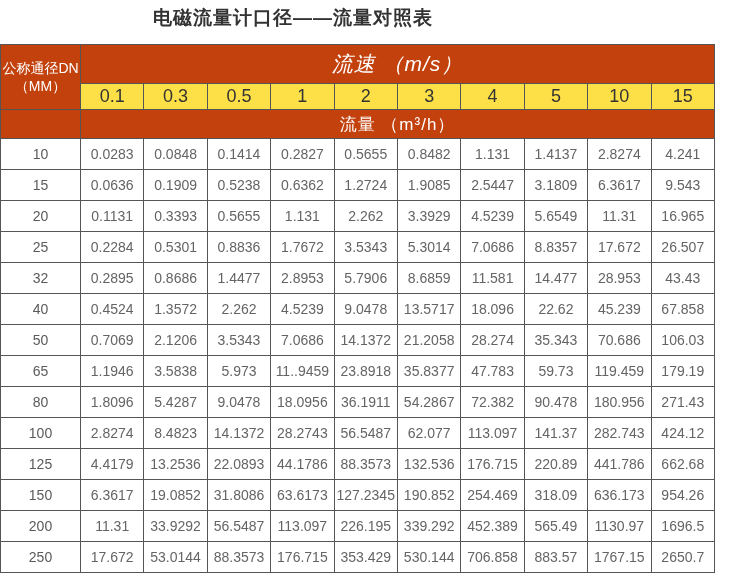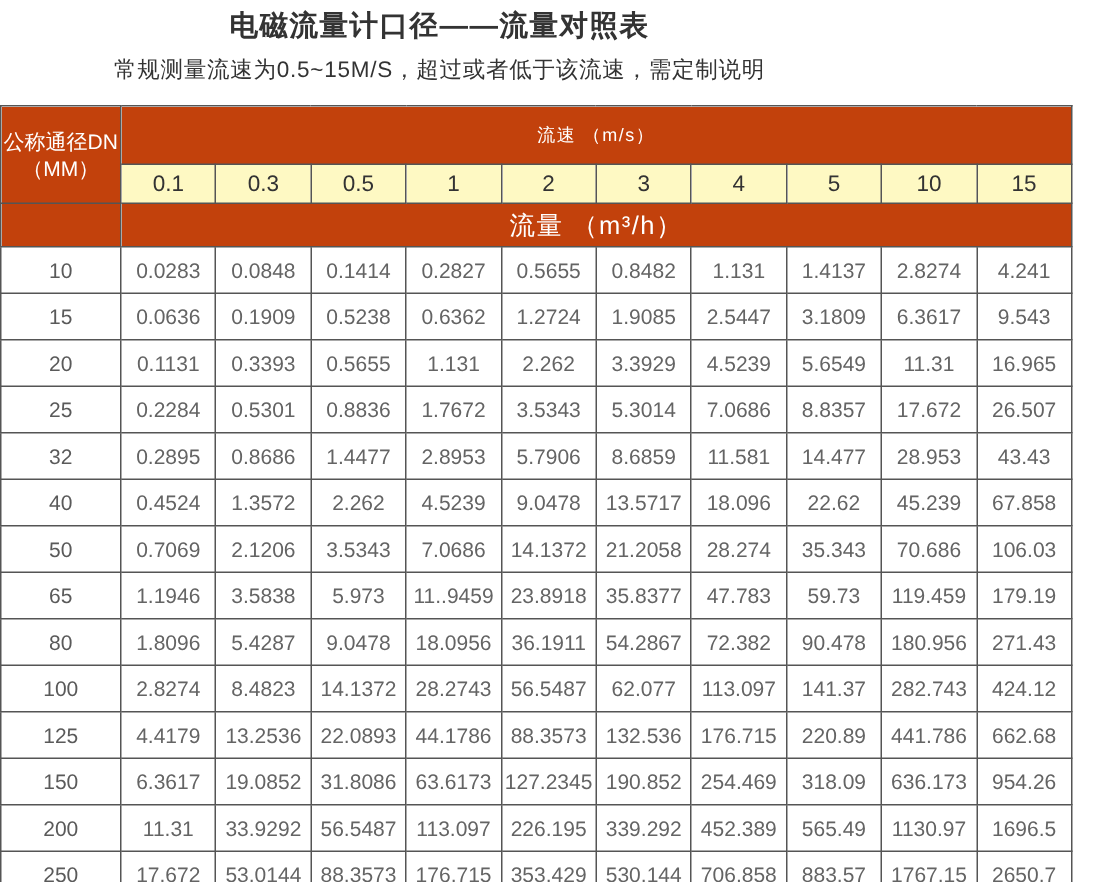--- a/index.html
+++ b/index.html
@@ -60,55 +60,55 @@
     font-weight: normal;
   }
   .corner-header {
     border-color: #9b4343;
     font-size: 14px;
     line-height: 18px;
     height: 38px;
   }
   .velocity-header {
     border-color: #9b4343;
-    font-size: 12px;
+    font-size: 21px;
     height: 38px;
     letter-spacing: 1px;
+    font-style: italic;
   }
   .flow-corner-cell, .flow-header {
     border-color: #555;
     font-size: 17px;
     height: 28px;
     letter-spacing: 1px;
   }
   
   .velocity-row th {
-    background: #fef9c3;
+    background: #fde047;
     color: #333;
     font-weight: normal;
-    font-size: 15px;
+    font-size: 18px;
     height: 25px;
   }
   
   .flow-table tbody td {
     height: 30px;
     font-size: 14px;
     color: #646464;
     background: #ffffff;
   }
   .flow-table tbody td.dn-cell {
     color: #5a5a5a;
   }
 </style>
 </head>
 <body>
 
 <div class="page">
   <h1 class="page-title">电磁流量计口径——流量对照表</h1>
-  <p class="page-subtitle">常规测量流速为0.5~15M/S，超过或者低于该流速，需定制说明</p>
 
   <table class="flow-table">
     <colgroup>
       <col class="col-dn">
       <col>
         <col>
         <col>
         <col>
         <col>
         <col>

